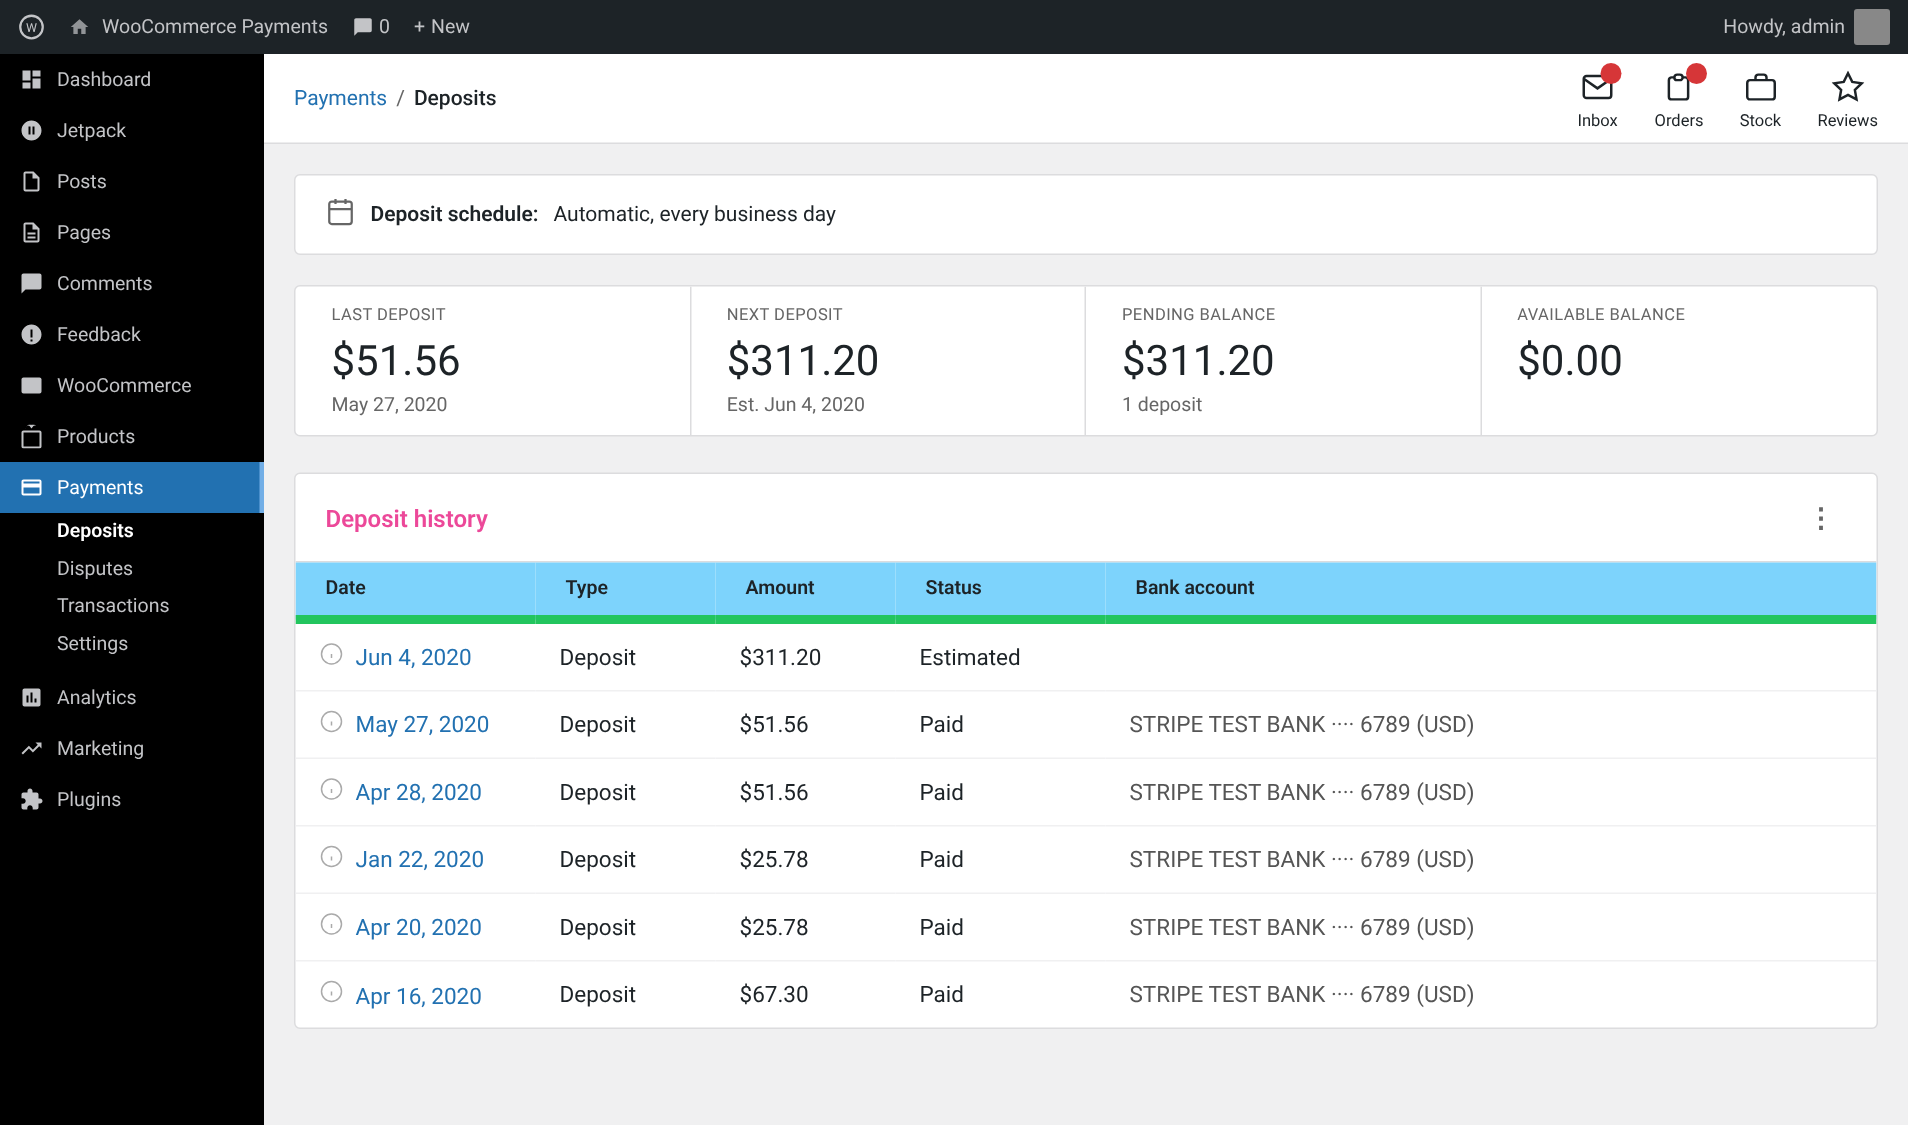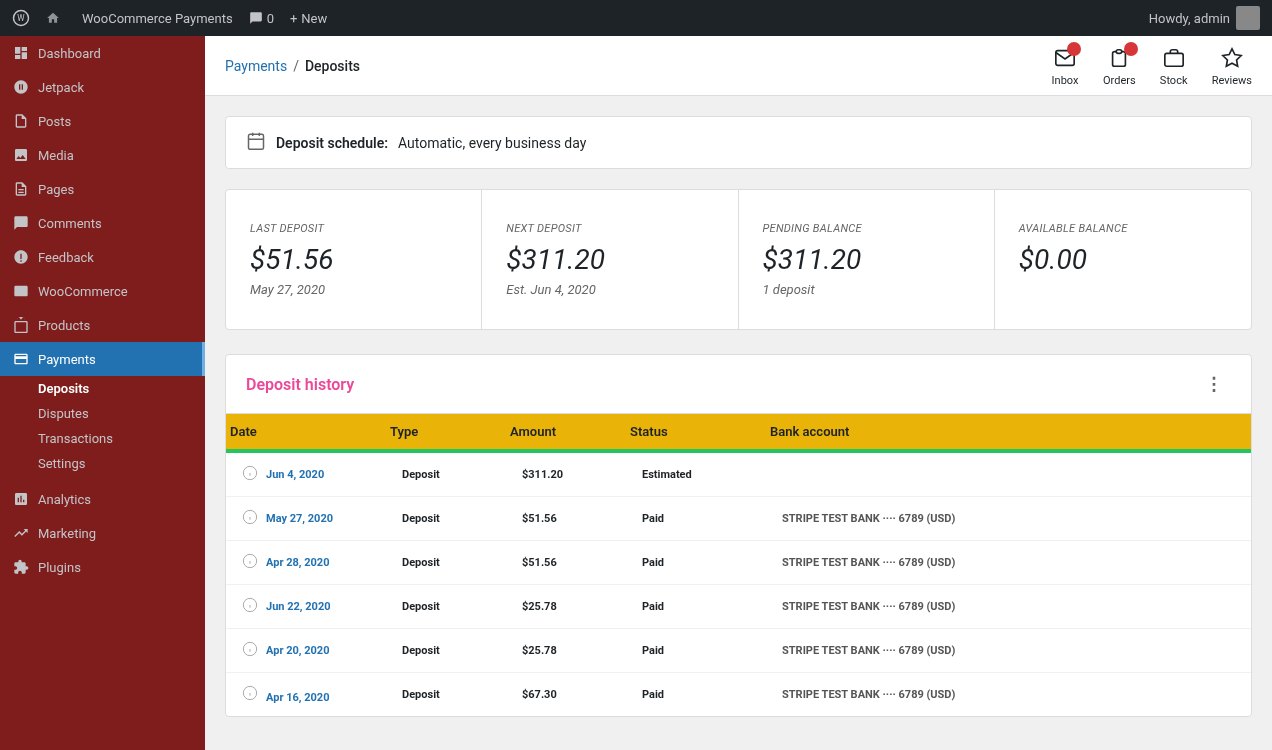--- a/index.html
+++ b/index.html
@@ -2,32 +2,32 @@
 <html><head>
   <meta charset="utf-8">
   <style>
     * { margin: 0; padding: 0; box-sizing: border-box; }
     body { font-family: -apple-system, BlinkMacSystemFont, "Segoe UI", Roboto, sans-serif; background: #f0f0f1; display: flex; flex-direction: column; height: 750px; width: 1272px; overflow: hidden; }
 
     
     .top-bar { background: #1d2327; color: #fff; height: 36px; display: flex; align-items: center; padding: 0 12px; gap: 16px; flex-shrink: 0; }
     .top-bar-logo { display: flex; align-items: center; gap: 6px; font-size: 13px; color: #c3c4c7; }
     .top-bar-logo svg { width: 18px; height: 18px; fill: #c3c4c7; }
-    .top-bar-site { display: flex; align-items: center; gap: 22px; font-size: 13px; color: #c3c4c7; cursor: pointer; }
+    .top-bar-site { display: flex; align-items: center; gap: 8px; font-size: 13px; color: #c3c4c7; cursor: pointer; }
     .top-bar-comments { display: flex; align-items: center; gap: 4px; font-size: 13px; color: #c3c4c7; cursor: pointer; }
     .top-bar-new { display: flex; align-items: center; gap: 4px; font-size: 13px; color: #c3c4c7; cursor: pointer; }
     .top-bar-spacer { flex: 1; }
     .top-bar-howdy { font-size: 13px; color: #c3c4c7; display: flex; align-items: center; gap: 6px; }
     .avatar-placeholder { width: 24px; height: 24px; background: #888; border-radius: 2px; }
 
     
     .main-layout { display: flex; flex: 1; overflow: hidden; }
 
     
-    .sidebar { width: 205px; background: #7f1d1d; flex-shrink: 0; overflow-y: auto; }
+    .sidebar { width: 176px; background: #000000; flex-shrink: 0; overflow-y: auto; }
     .sidebar-item { display: flex; align-items: center; gap: 8px; padding: 8px 12px; cursor: pointer; color: #c3c4c7; font-size: 13px; position: relative; }
     .sidebar-item.active { background: #2271b1; color: #fff; }
     .sidebar-item.active::after { content: ''; position: absolute; right: 0; top: 0; bottom: 0; width: 3px; background: #72aee6; }
     .sidebar-icon { width: 18px; height: 18px; display: flex; align-items: center; justify-content: center; flex-shrink: 0; }
     .sidebar-icon svg { width: 16px; height: 16px; fill: currentColor; }
     .sidebar-sub { padding: 0 0 6px 0; }
     .sidebar-sub-item { display: flex; align-items: center; padding: 5px 12px 5px 38px; font-size: 13px; color: #c3c4c7; cursor: pointer; }
     .sidebar-sub-item.active { color: #fff; font-weight: 600; }
 
     
@@ -48,36 +48,36 @@
     
     .content-body { flex: 1; overflow-y: auto; padding: 20px; border-radius: 13px; }
 
     
     .deposit-schedule { display: flex; align-items: center; gap: 10px; background: #fff; border: 1px solid #dcdcde; border-radius: 4px; padding: 14px 20px; margin-bottom: 20px; font-size: 14px; color: #1d2327; }
     .deposit-schedule-icon { color: #666; }
     .deposit-schedule-label { font-weight: 600; }
 
     
     .stats-grid { display: grid; grid-template-columns: repeat(4, 1fr); gap: 0; border: 1px solid #dcdcde; border-radius: 4px; background: #fff; margin-bottom: 24px; overflow: hidden; }
-    .stat-card { padding: 32px 24px; border-right: 1px solid #dcdcde; font-style: italic; }
+    .stat-card { padding: 12px 24px; border-right: 1px solid #dcdcde; }
     .stat-card:last-child { border-right: none; }
     .stat-label { font-size: 11px; color: #666; text-transform: uppercase; letter-spacing: 0.3px; margin-bottom: 8px; }
     .stat-value { font-size: 28px; font-weight: 400; color: #1d2327; margin-bottom: 6px; }
     .stat-sub { font-size: 13px; color: #666; }
 
     
     .deposit-history { background: #fff; border: 1px solid #dcdcde; border-radius: 4px; overflow: hidden; }
     .deposit-history-header { display: flex; align-items: center; justify-content: space-between; padding: 16px 20px; border-bottom: 1px solid #dcdcde; }
     .deposit-history-title { font-size: 16px; font-weight: 600; color: #ec4899; }
     .more-btn { background: none; border: none; cursor: pointer; color: #666; font-size: 18px; font-weight: bold; padding: 2px 8px; }
 
     
     table { width: 100%; border-collapse: collapse; }
-    th { padding: 10px 4px; text-align: left; font-size: 13px; font-weight: 600; color: #1d2327; border-bottom: 4px solid #22c55e; background: #eab308; }
-    td { padding: 12px 16px; font-size: 11px; color: #1d2327; border-bottom: 1px solid #f0f0f1; font-weight: bold; }
+    th { padding: 10px 20px; text-align: left; font-size: 13px; font-weight: 600; color: #1d2327; border-bottom: 6px solid #22c55e; background: #7dd3fc; }
+    td { padding: 12px 16px; font-size: 15px; color: #1d2327; border-bottom: 1px solid #f0f0f1; }
     tr:last-child td { border-bottom: none; }
     .td-date { color: #2271b1; text-decoration: none; cursor: pointer; }
     .col-date { width: 160px; }
     .col-type { width: 120px; }
     .col-amount { width: 120px; }
     .col-status { width: 140px; }
     .col-bank { }
 
     
     ::-webkit-scrollbar { width: 6px; }
@@ -141,28 +141,20 @@
 
     <div class="sidebar-item">
       <div class="sidebar-icon">
         <svg viewBox="0 0 24 24">
             <path d="M14 2H6c-1.1 0-2 .9-2 2v16c0 1.1.9 2 2 2h12c1.1 0 2-.9 2-2V8l-6-6zm4 18H6V4h7v5h5v11z"></path>
           </svg>
       </div>
       <span>Posts</span>
     </div>
 
-    <div class="sidebar-item">
-      <div class="sidebar-icon">
-        <svg viewBox="0 0 24 24">
-            <path d="M21 19V5c0-1.1-.9-2-2-2H5c-1.1 0-2 .9-2 2v14c0 1.1.9 2 2 2h14c1.1 0 2-.9 2-2zM8.5 13.5l2.5 3.01L14.5 12l4.5 6H5l3.5-4.5z"></path>
-          </svg>
-      </div>
-      <span>Media</span>
-    </div>
 
     <div class="sidebar-item">
       <div class="sidebar-icon">
         <svg viewBox="0 0 24 24">
             <path d="M8 16h8v2H8zm0-4h8v2H8zm6-10H6c-1.1 0-2 .9-2 2v16c0 1.1.89 2 1.99 2H18c1.1 0 2-.9 2-2V8l-6-6zm4 18H6V4h7v5h5v11z"></path>
           </svg>
       </div>
       <span>Pages</span>
     </div>
 
@@ -417,21 +409,21 @@
               <tr>
     <td class="col-date">
       <span style="display:inline-flex;align-items:center;gap:8px;">
         <span style="color:#aaa;">
           <svg width="16" height="16" viewBox="0 0 24 24" fill="none" stroke="currentColor" stroke-width="1.5">
                         <circle cx="12" cy="12" r="10"></circle>
                         <line x1="12" y1="8" x2="12" y2="8"></line>
                         <line x1="12" y1="12" x2="12" y2="16"></line>
                       </svg>
         </span>
-        <a class="td-date">Jun 22, 2020</a>
+        <a class="td-date">Jan 22, 2020</a>
       </span>
     </td>
     <td class="col-type">Deposit</td>
     <td class="col-amount">$25.78</td>
     <td class="col-status">Paid</td>
     <td class="col-bank" style="color:#555;">STRIPE TEST BANK ···· 6789 (USD)</td>
   </tr>
               <tr>
     <td class="col-date">
       <span style="display:inline-flex;align-items:center;gap:8px;">

